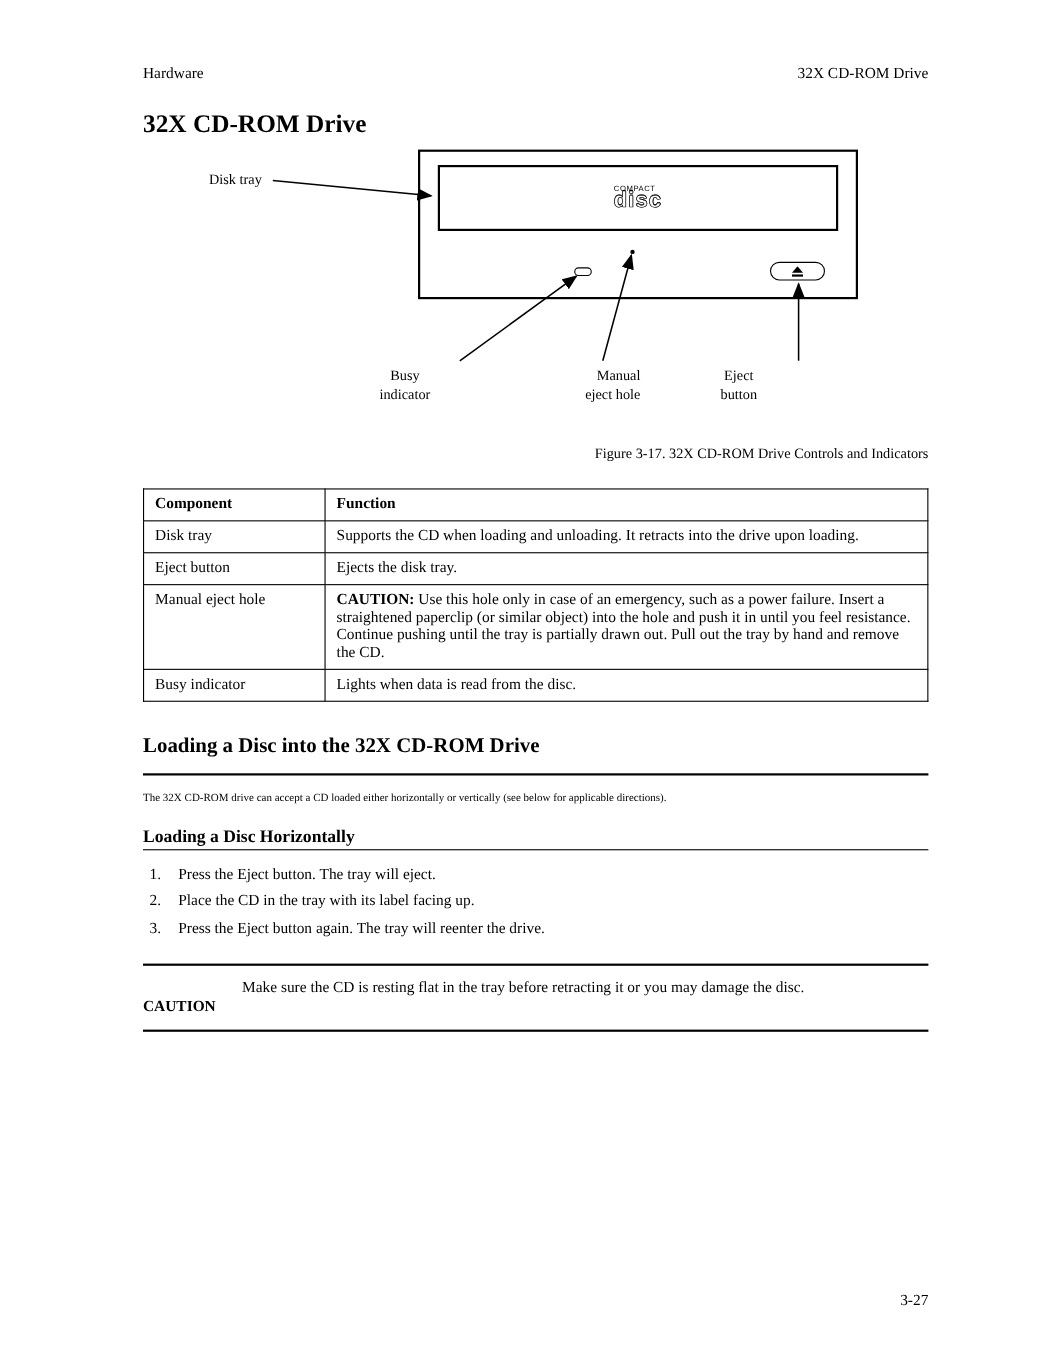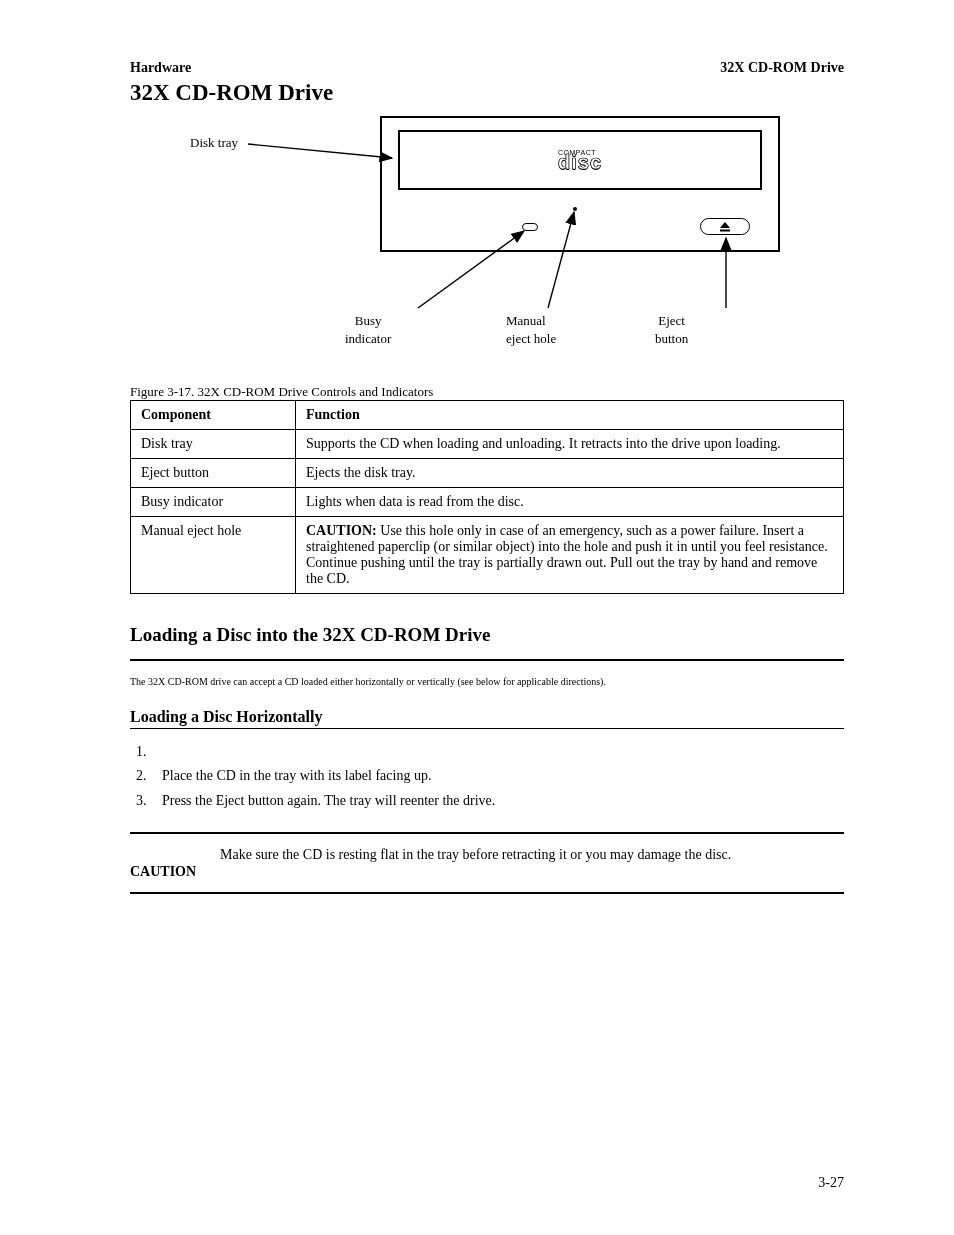--- a/index.html
+++ b/index.html
@@ -12,22 +12,21 @@
     position: relative;
     padding: 0;
   }
   .content {
     padding: 60px 110px 60px 130px;
   }
   .header-line {
     display: flex;
     justify-content: space-between;
     font-size: 14px;
-    margin-bottom: 4px;
-    font-weight: bold;
+    margin-bottom: 24px;
   }
   .section-title {
     font-size: 23px;
     font-weight: bold;
     margin-bottom: 10px;
   }
   .figure-area {
     position: relative;
     width: 100%;
     height: 260px;
@@ -106,33 +105,34 @@
   .eject-btn svg { display: block; }
 
   .callout {
     position: absolute;
     font-size: 13px;
     line-height: 1.35;
     white-space: nowrap;
   }
   .callout.tray-label { left: 60px; top: 18px; text-align: right; }
   .callout.led-label { left: 215px; top: 196px; text-align: center; }
-  .callout.hole-label { left: 376px; top: 196px; text-align: left; }
+  .callout.hole-label { left: 402px; top: 196px; text-align: right; }
   .callout.eject-label { left: 525px; top: 196px; text-align: center; }
 
   .fig-svg {
     position: absolute;
     left: 0; top: 0;
     width: 100%; height: 100%;
     pointer-events: none;
   }
 
   .figure-caption {
     font-size: 13px;
-    text-align: left;
+    text-align: right;
+    margin-bottom: 24px;
   }
 
   table.controls {
     width: 100%;
     border-collapse: collapse;
     font-size: 14px;
     margin-bottom: 30px;
   }
   table.controls th, table.controls td {
     border: 1px solid #000;
@@ -262,39 +262,40 @@
     </tr>
     <tr>
       <td class="col1">Disk tray</td>
       <td>Supports the CD when loading and unloading. It retracts into the drive upon loading.</td>
     </tr>
     <tr>
       <td class="col1">Eject button</td>
       <td>Ejects the disk tray.</td>
     </tr>
     <tr>
-      <td class="col1">Busy indicator</td>
-      <td>Lights when data is read from the disc.</td>
-    </tr>
-    <tr>
       <td class="col1">Manual eject hole</td>
       <td>
         <span class="caution-prefix">CAUTION:</span><span> Use this hole only in case of an emergency, such as a power failure. Insert a straightened paperclip (or similar object) into the hole and push it in until you feel resistance. Continue pushing until the tray is partially drawn out. Pull out the tray by hand and remove the CD.</span>
       </td>
     </tr>
+    <tr>
+      <td class="col1">Busy indicator</td>
+      <td>Lights when data is read from the disc.</td>
+    </tr>
   </tbody>
     </table>
 
   <div class="subsection-title">Loading a Disc into the 32X CD-ROM Drive</div>
   <div class="para">The 32X CD-ROM drive can accept a CD loaded either horizontally or vertically (see below for applicable directions).</div>
 
   <div class="subsub-title">Loading a Disc Horizontally</div>
   <div class="list">
     <div class="item">
         <span class="num">1.</span>
+        <span>Press the Eject button. The tray will eject.</span>
       </div>
     <div class="item">
         <span class="num">2.</span>
         <span>Place the CD in the tray with its label facing up.</span>
       </div>
     <div class="item">
         <span class="num">3.</span>
         <span>Press the Eject button again. The tray will reenter the drive.</span>
       </div>
   </div>

